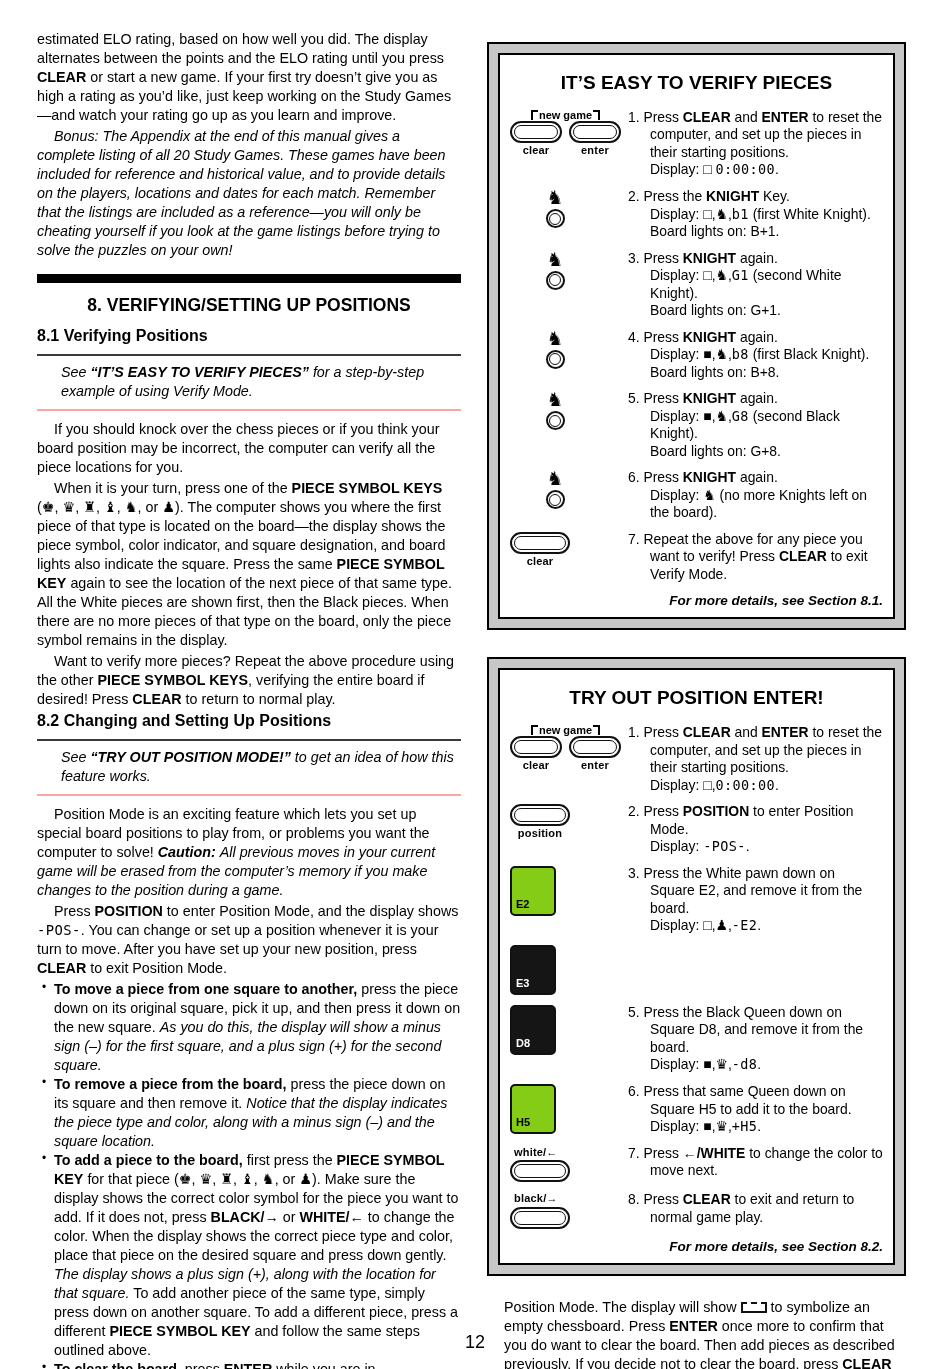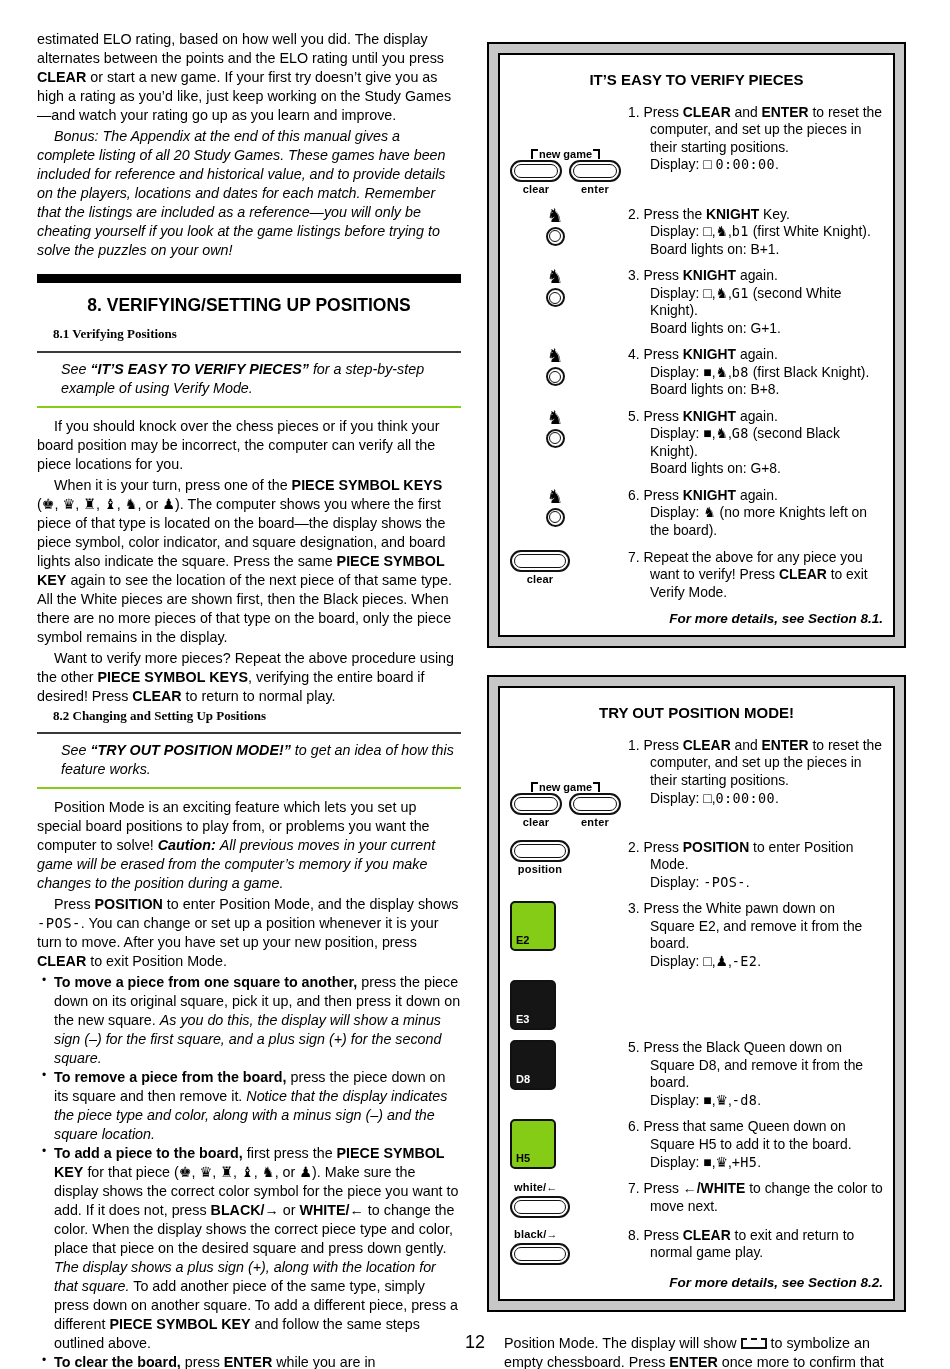--- a/index.html
+++ b/index.html
@@ -11,40 +11,40 @@
   b,strong{font-weight:700;}
   
   .left-col{position:absolute;left:37px;top:30px;width:424px;}
   .right-col{position:absolute;left:487px;top:42px;width:419px;}
   .page-num{position:absolute;left:0;right:0;bottom:14px;text-align:center;font-size:18px;}
   
   .para{margin:0 0 2px 0;}
   .para.ind{text-indent:17px;}
   .bar{height:9px;background:#000;margin:14px 0 12px 0;}
   .h-section{font-size:17.5px;font-weight:700;margin:2px 0 10px 0;line-height:1.2;text-align:center;}
-  .h-sub{font-size:13px;font-weight:700;margin:2px 0 9px 16px;line-height:1.2;font-family:Liberation Serif, serif;}
-  .callout{border-top:2px solid #3a3a3a;border-bottom:2px solid #84cc16;
+  .h-sub{font-size:16px;font-weight:700;margin:2px 0 9px 0;line-height:1.2;}
+  .callout{border-top:2px solid #3a3a3a;border-bottom:2px solid #fca5a5;
     padding:7px 4px 8px 24px;margin:4px 0 9px 0;}
   ul.blist{list-style:none;margin:0;padding:0;}
   ul.blist li{position:relative;padding-left:17px;margin:0;}
   ul.blist li::before{content:"•";position:absolute;left:5px;top:0;font-size:12px;}
   
   .graybox{background:#c7c7c7;border:2px solid #000;padding:9px;margin:0 0 27px 0;}
   .graybox-inner{background:#fff;border:2px solid #000;padding:10px 10px 8px 10px;
     font-size:13.9px;line-height:1.26;}
-  .vbox-title{text-align:center;font-size:15px;font-weight:700;margin:6px 0 14px 0;}
+  .vbox-title{text-align:center;font-size:19px;font-weight:700;margin:6px 0 14px 0;}
   .step{display:flex;margin:0 0 9px 0;align-items:flex-start;}
   .icon-cell{width:118px;flex:none;display:flex;flex-direction:column;align-items:flex-start;padding-top:1px;}
   .icon-cell.ic-knight{align-items:center;width:90px;padding-left:0;}
   .step.knrow .step-text{margin-left:28px;}
   .step-text{flex:1;padding-left:22px;text-indent:-22px;}
   .box-footer{text-align:right;font-style:italic;font-size:13.5px;margin-top:3px;font-weight:bold;}
   
   .keygroup{display:flex;flex-direction:column;}
-  .ng-bracket{display:flex;justify-content:center;align-items:flex-end;margin-bottom:1px;margin-top:44px;}
+  .ng-bracket{display:flex;justify-content:center;align-items:flex-end;margin-bottom:1px;}
   .ng-text{font-weight:700;font-size:11px;line-height:10px;padding:0 1px;}
   .br{width:5px;height:8px;display:inline-block;}
   .br.l{border-left:2px solid #000;border-top:2px solid #000;}
   .br.r{border-right:2px solid #000;border-top:2px solid #000;}
   .key-pair{display:flex;gap:7px;}
   .keyunit{display:flex;flex-direction:column;align-items:center;}
   .keycap{width:52px;height:22px;border:2px solid #111;border-radius:11px;position:relative;background:#fff;box-sizing:border-box;}
   .keycap::before{content:"";position:absolute;inset:2px;border:1px solid #111;border-radius:7px;}
   .key-label{font-weight:700;font-size:11px;margin-top:1px;letter-spacing:.2px;}
   .labkey{display:flex;flex-direction:column;align-items:flex-start;}
@@ -177,21 +177,21 @@
         </div>
         <div class="step-text">7. Repeat the above for any piece you want to verify! Press <b>CLEAR</b> to exit Verify Mode.</div>
       </div>
 
       <div class="box-footer">For more details, see Section 8.1.</div>
     </div>
   </div>
 
   <div class="graybox" style="margin-bottom:22px;">
     <div class="graybox-inner">
-      <div class="vbox-title">TRY OUT POSITION MODE!</div>
+      <div class="vbox-title">TRY OUT POSITION ENTER!</div>
 
       <div class="step">
         <div class="icon-cell">
           <div class="keygroup">
             <div class="ng-bracket">
               <span class="br l"></span>
                 <span class="ng-text">new game</span>
                 <span class="br r"></span>
             </div>
             <div class="key-pair">

